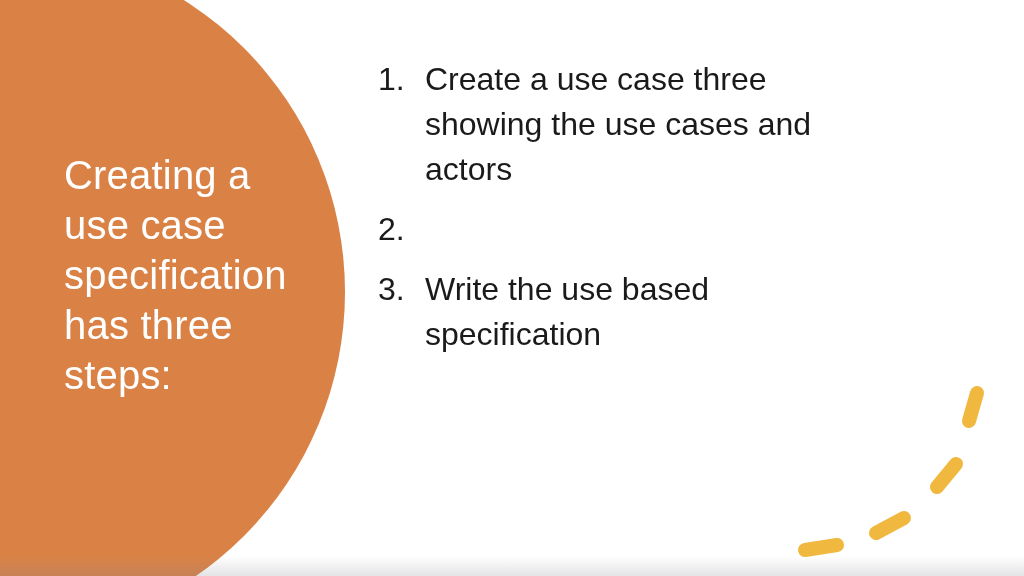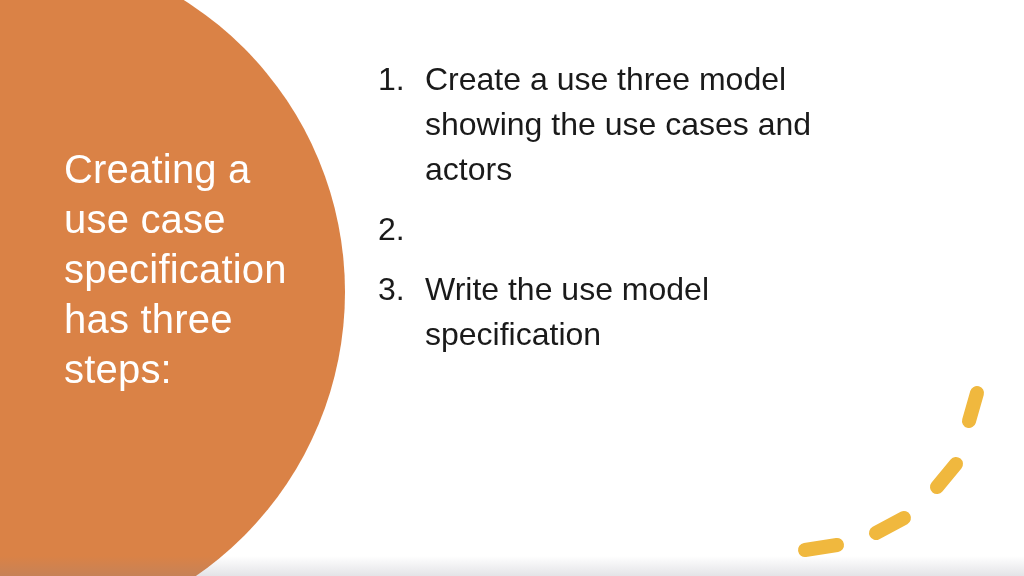--- a/index.html
+++ b/index.html
@@ -24,21 +24,21 @@
   }
   .circle {
     position: absolute;
     left: -345px; top: -53px;
     width: 690px; height: 690px;
     border-radius: 50%;
     background: var(--circle-orange);
   }
   .title {
     position: absolute;
-    left: 64px; top: 144px;
+    left: 64px; top: 150px;
     width: 260px;
     color: var(--title-text);
     font-size: 40px;
     line-height: 50px;
     font-weight: 400;
     white-space: pre-line;
     letter-spacing: 0.2px;
   }
   .steps {
     position: absolute;
@@ -90,30 +90,30 @@
 
   <div class="title">Creating a
 use case
 specification
 has three
 steps:</div>
 
   <ol class="steps">
     <li class="step">
       <span class="num">1.</span>
-      <span class="txt">Create a use three model
+      <span class="txt">Create a use case three
 showing the use cases and
 actors</span>
     </li>
     <li class="step">
       <span class="num">2.</span>
     </li>
     <li class="step">
       <span class="num">3.</span>
-      <span class="txt">Write the use model
+      <span class="txt">Write the use based
 specification</span>
     </li>
   </ol>
 
   <svg class="dashes" viewBox="0 0 1024 576" xmlns="http://www.w3.org/2000/svg">
     <line x1="805" y1="550" x2="837" y2="545"></line>
     <line x1="876" y1="533" x2="904" y2="518"></line>
     <line x1="937" y1="487" x2="956" y2="464"></line>
     <line x1="969" y1="421" x2="977" y2="393"></line>
   </svg>

